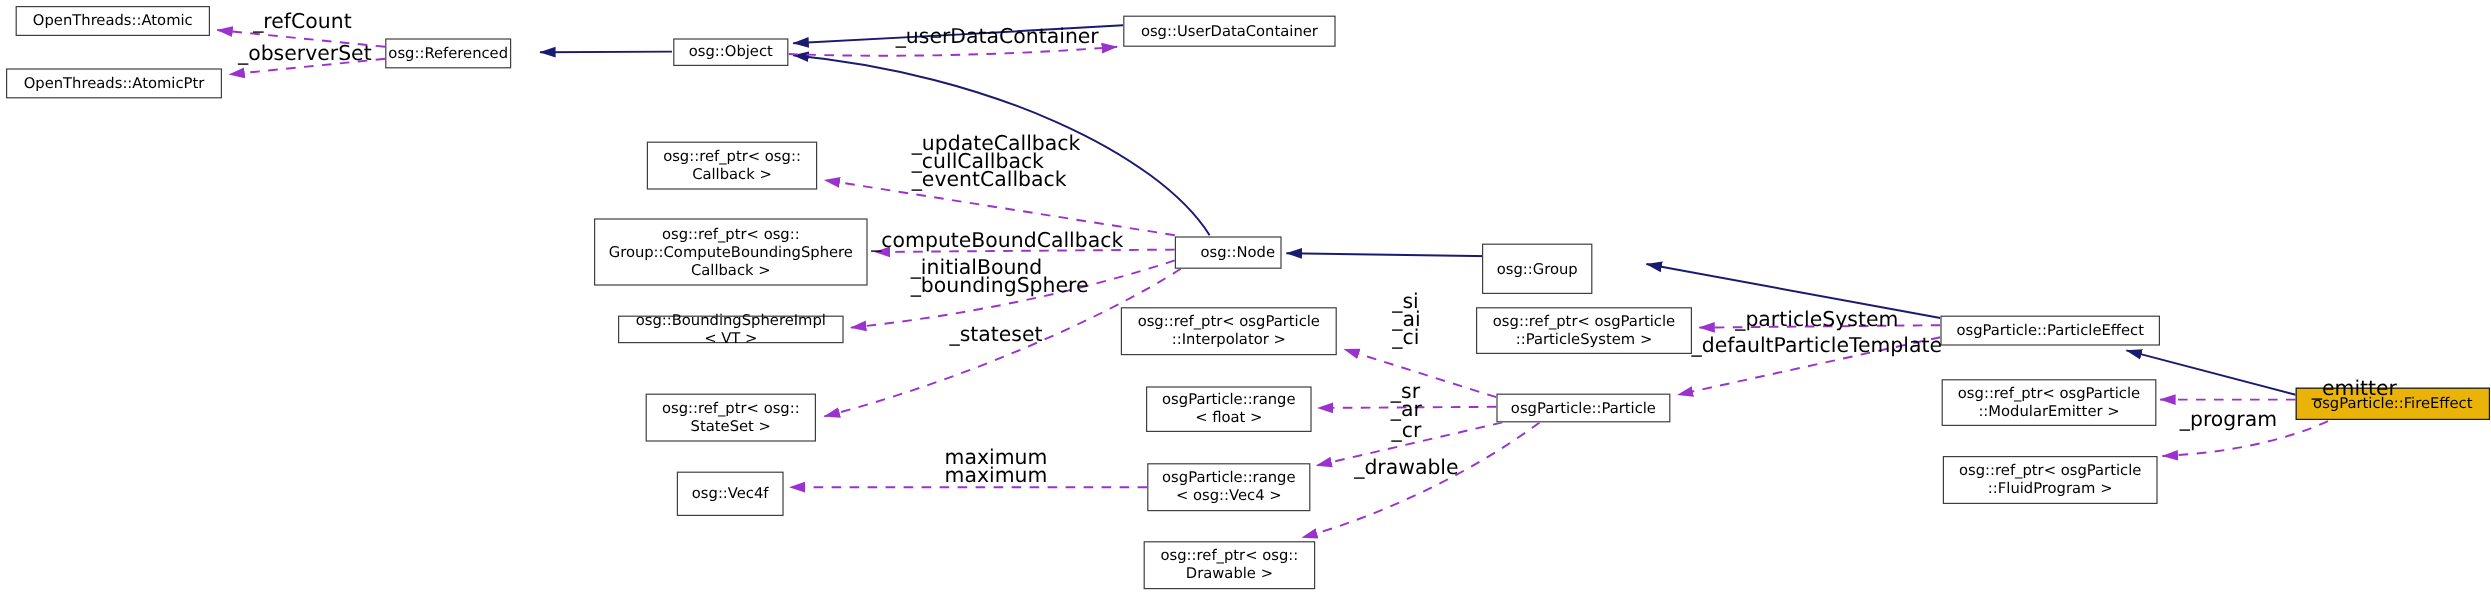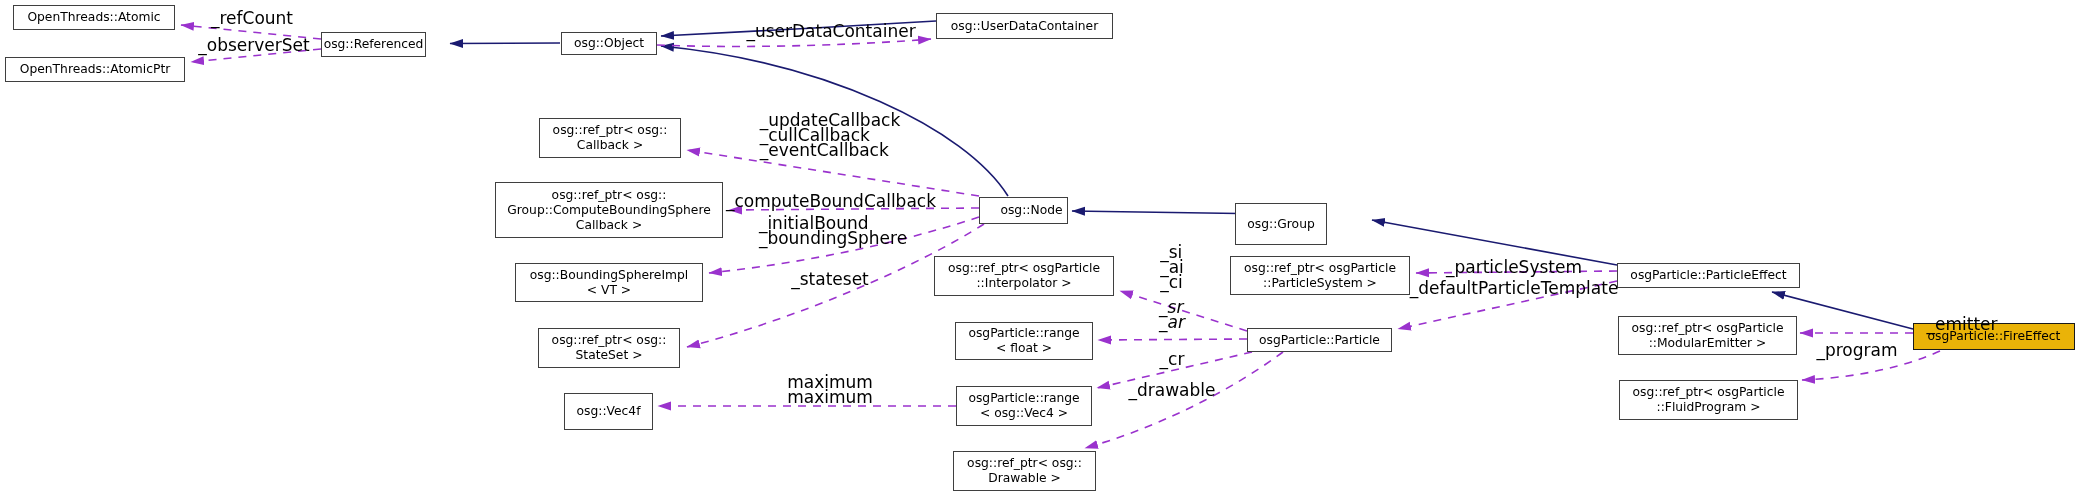--- a/index.html
+++ b/index.html
@@ -92,21 +92,21 @@
   </div>
   <div class="node" style="left:539px;top:118px;width:142px;height:40px;">
     <span class="ln">osg::ref_ptr&lt; osg::</span>
     <span class="ln">Callback &gt;</span>
   </div>
   <div class="node" style="left:495px;top:182px;width:228px;height:56px;">
     <span class="ln">osg::ref_ptr&lt; osg::</span>
     <span class="ln">Group::ComputeBoundingSphere</span>
     <span class="ln">Callback &gt;</span>
   </div>
-  <div class="node" style="left:515px;top:263px;width:188px;height:39px;">
+  <div class="node" style="left:515px;top:263px;width:188px;height:23px;">
     <span class="ln">osg::BoundingSphereImpl</span>
     <span class="ln">&lt; VT &gt;</span>
   </div>
   <div class="node" style="left:538px;top:328px;width:142px;height:40px;">
     <span class="ln">osg::ref_ptr&lt; osg::</span>
     <span class="ln">StateSet &gt;</span>
   </div>
   <div class="node" style="left:564px;top:393px;width:89px;height:37px;">
     <span class="ln">osg::Vec4f</span>
   </div>
@@ -180,21 +180,21 @@
   </div>
   <div class="edge-label" style="left:830px;top:375px;">
     <span class="ln">maximum</span>
     <span class="ln">maximum</span>
   </div>
   <div class="edge-label" style="left:1172px;top:245px;">
     <span class="ln">_si</span>
     <span class="ln">_ai</span>
     <span class="ln">_ci</span>
   </div>
-  <div class="edge-label" style="left:1172px;top:300px;font-style:italic;">
+  <div class="edge-label" style="left:1172px;top:320px;">
     <span class="ln">_sr</span>
     <span class="ln">_ar</span>
   </div>
   <div class="edge-label" style="left:1172px;top:352px;">
     <span class="ln">_cr</span>
   </div>
   <div class="edge-label" style="left:1172px;top:383px;">
     <span class="ln">_drawable</span>
   </div>
   <div class="edge-label" style="left:1514px;top:260px;">

